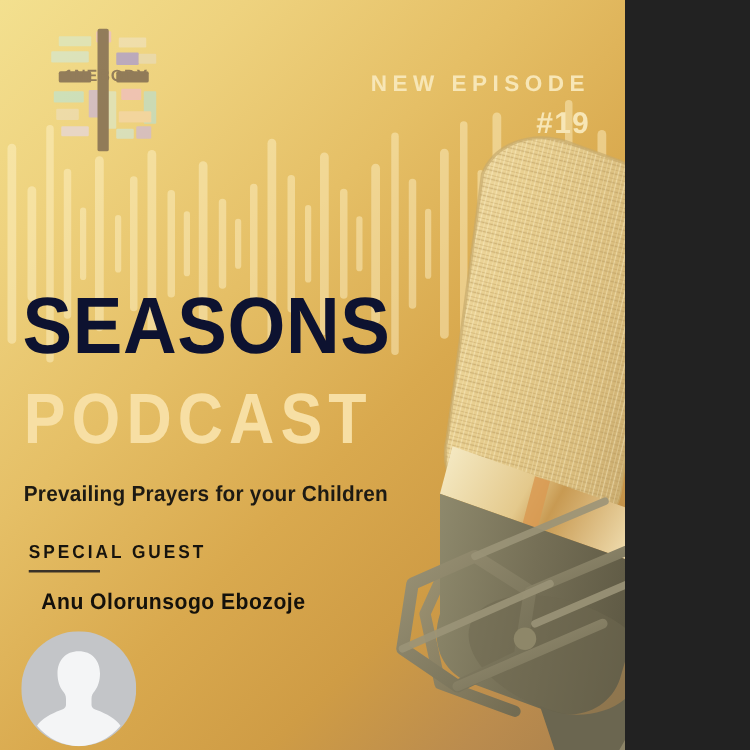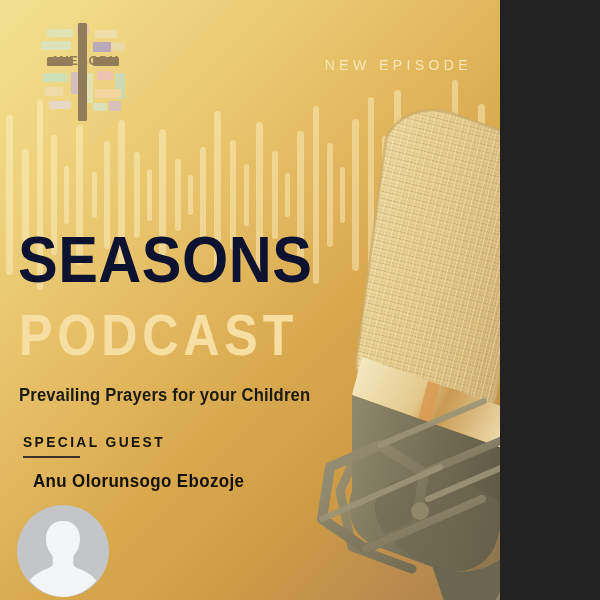--- a/index.html
+++ b/index.html
@@ -49,23 +49,23 @@
 
   
   .episode {
     position: absolute;
     right: 28px;
     top: 58px;
     text-align: right;
     color: #f7e6b6;
   }
   .episode .new-ep {
-    font-size: 14px;
+    font-size: 18px;
     letter-spacing: 4.4px;
-    font-weight: 400;
+    font-weight: 700;
     line-height: 1;
     white-space: nowrap;
   }
   .episode .ep-num {
     font-size: 24px;
     font-weight: 800;
     letter-spacing: 1px;
     line-height: 1;
     margin-top: 11px;
   }
@@ -322,20 +322,21 @@
       <rect x="45" y="6" width="9" height="98" rx="1.5" fill="#6e5a4a"></rect>
 
       <rect x="14" y="40" width="26" height="9" rx="1.5" fill="#6e5a4a"></rect>
       <rect x="60" y="40" width="26" height="9" rx="1.5" fill="#6e5a4a"></rect>
       <text x="52" y="48" text-anchor="middle" font-family="'Liberation Sans', sans-serif" font-size="13" font-weight="700" letter-spacing="0.6" fill="#6e5a4a">1NEBODY</text>
     </svg>
   </div>
 
   <div class="episode">
     <div class="new-ep">NEW EPISODE</div>
+    <div class="ep-num">#19</div>
   </div>
 
   <div class="title-seasons">SEASONS</div>
   <div class="title-podcast">PODCAST</div>
   <div class="subtitle">Prevailing Prayers for your Children</div>
 
   <div class="guest-label">SPECIAL GUEST</div>
   <div class="guest-underline"></div>
   <div class="guest-name">Anu Olorunsogo Ebozoje</div>
 

